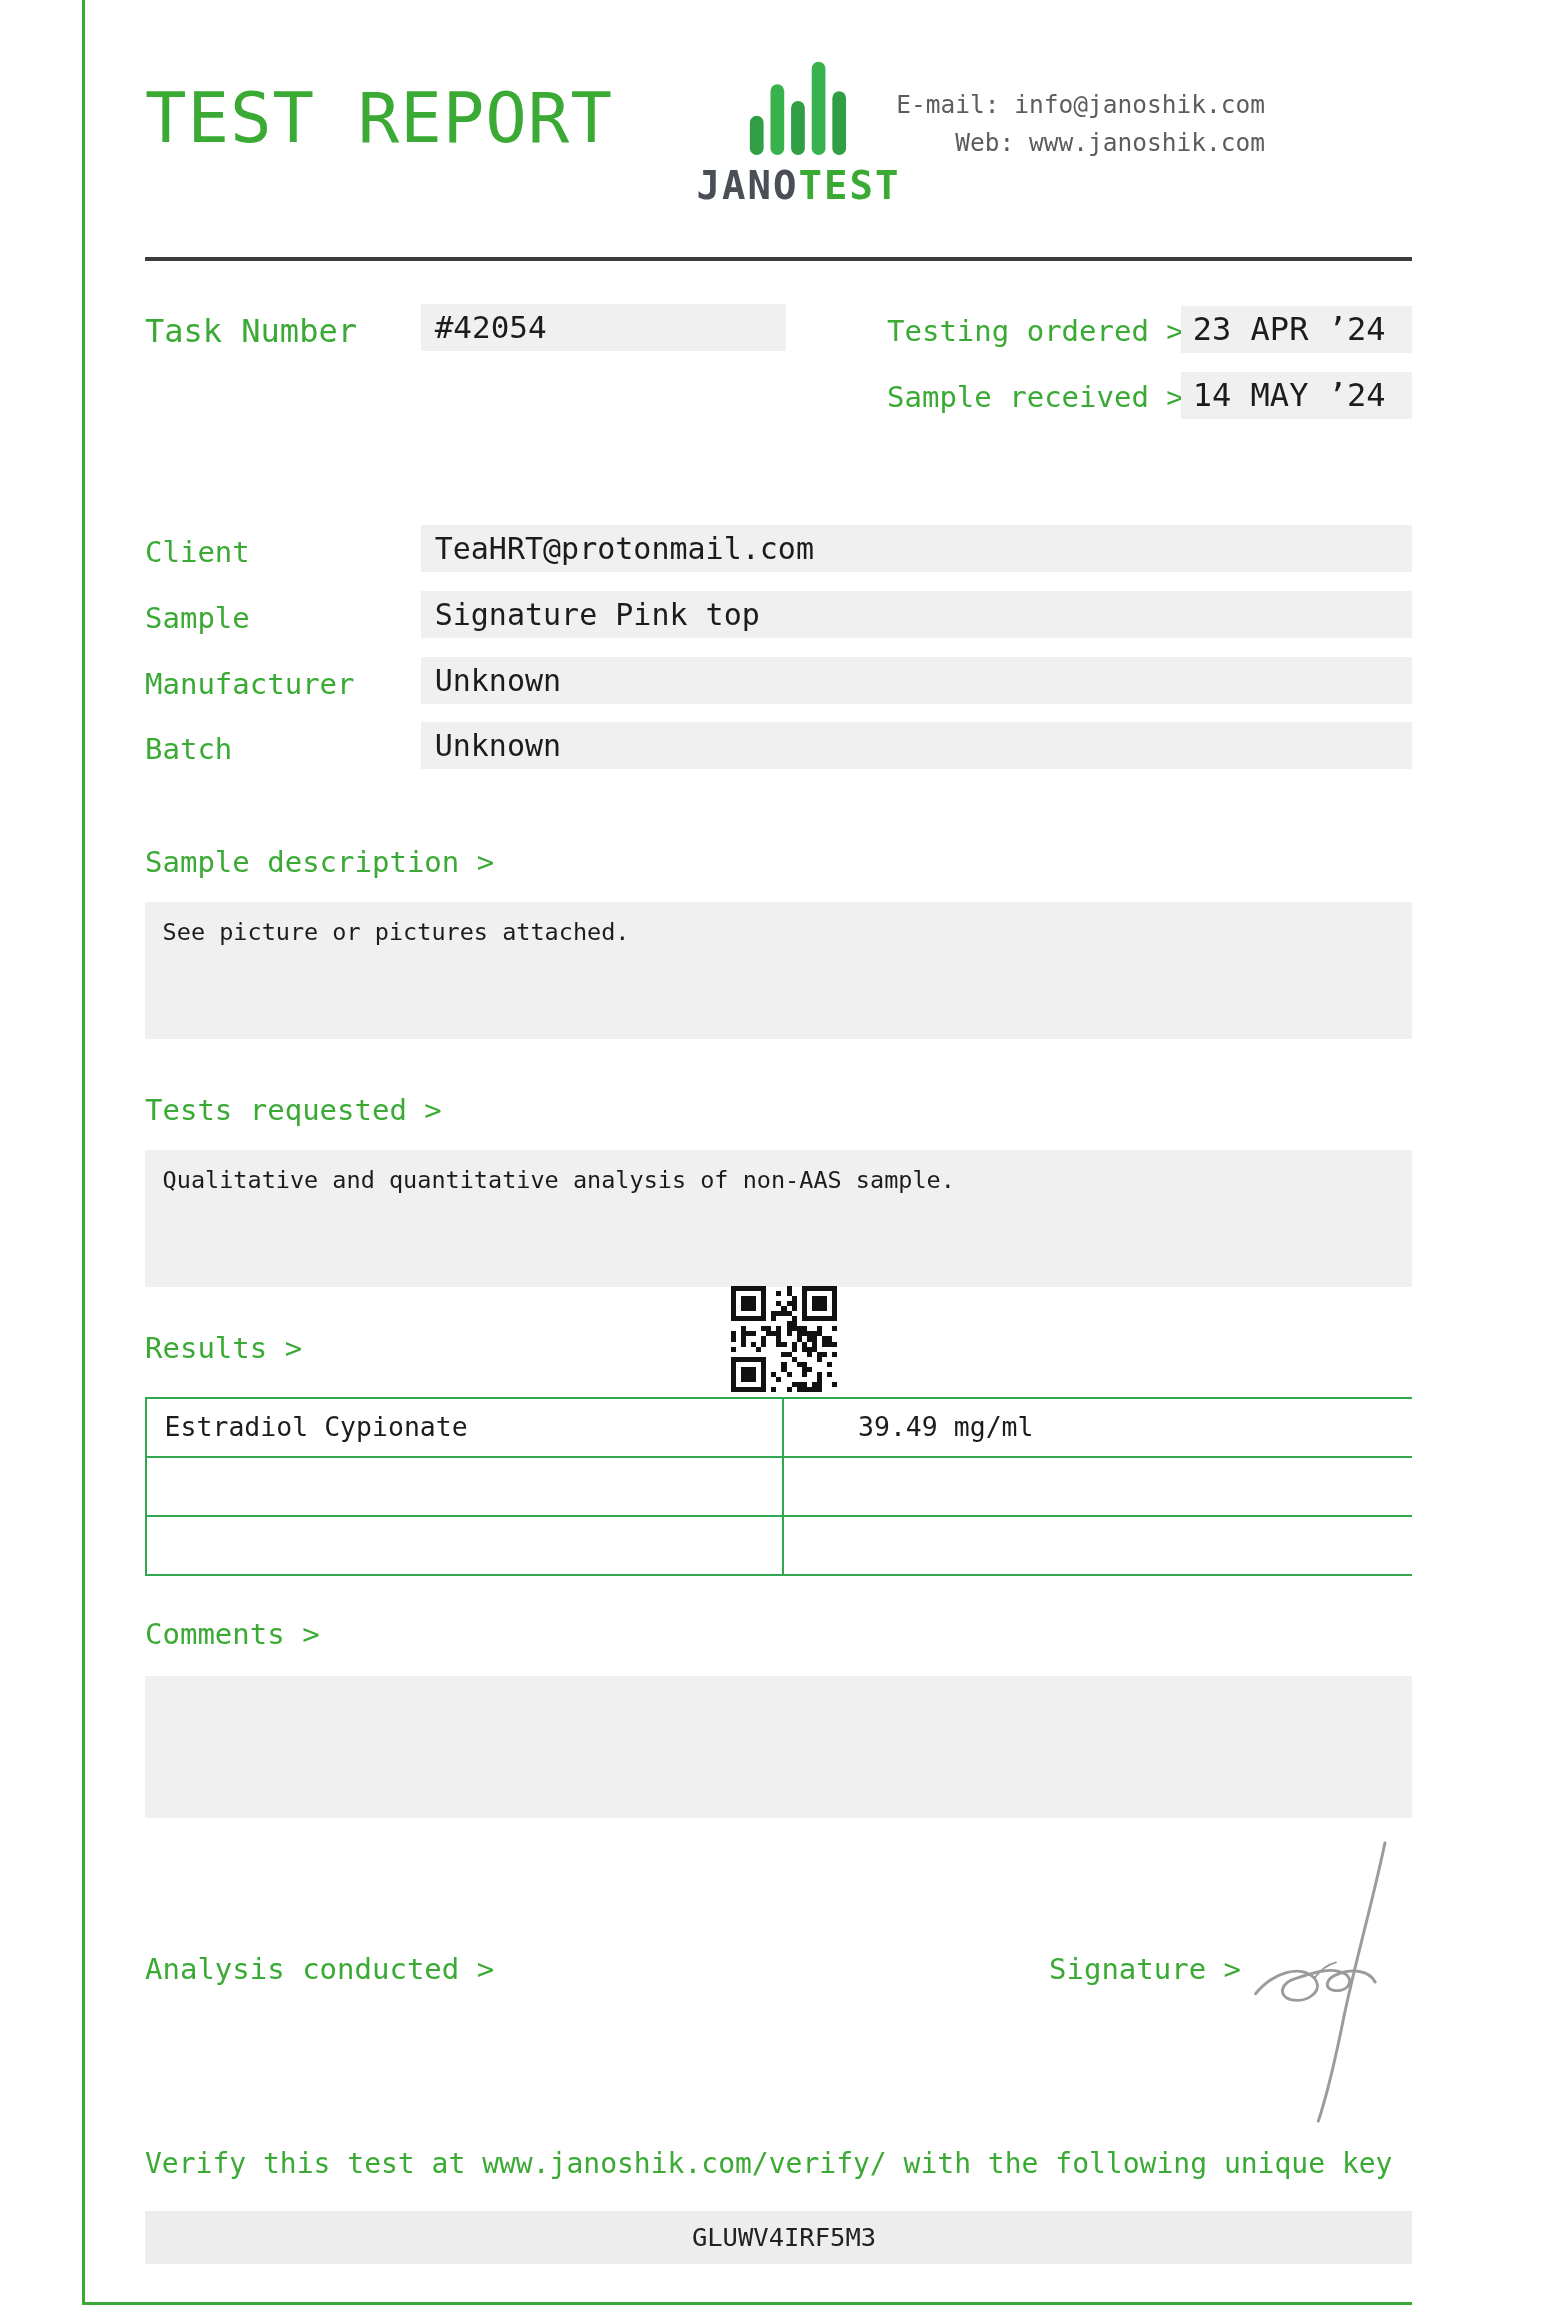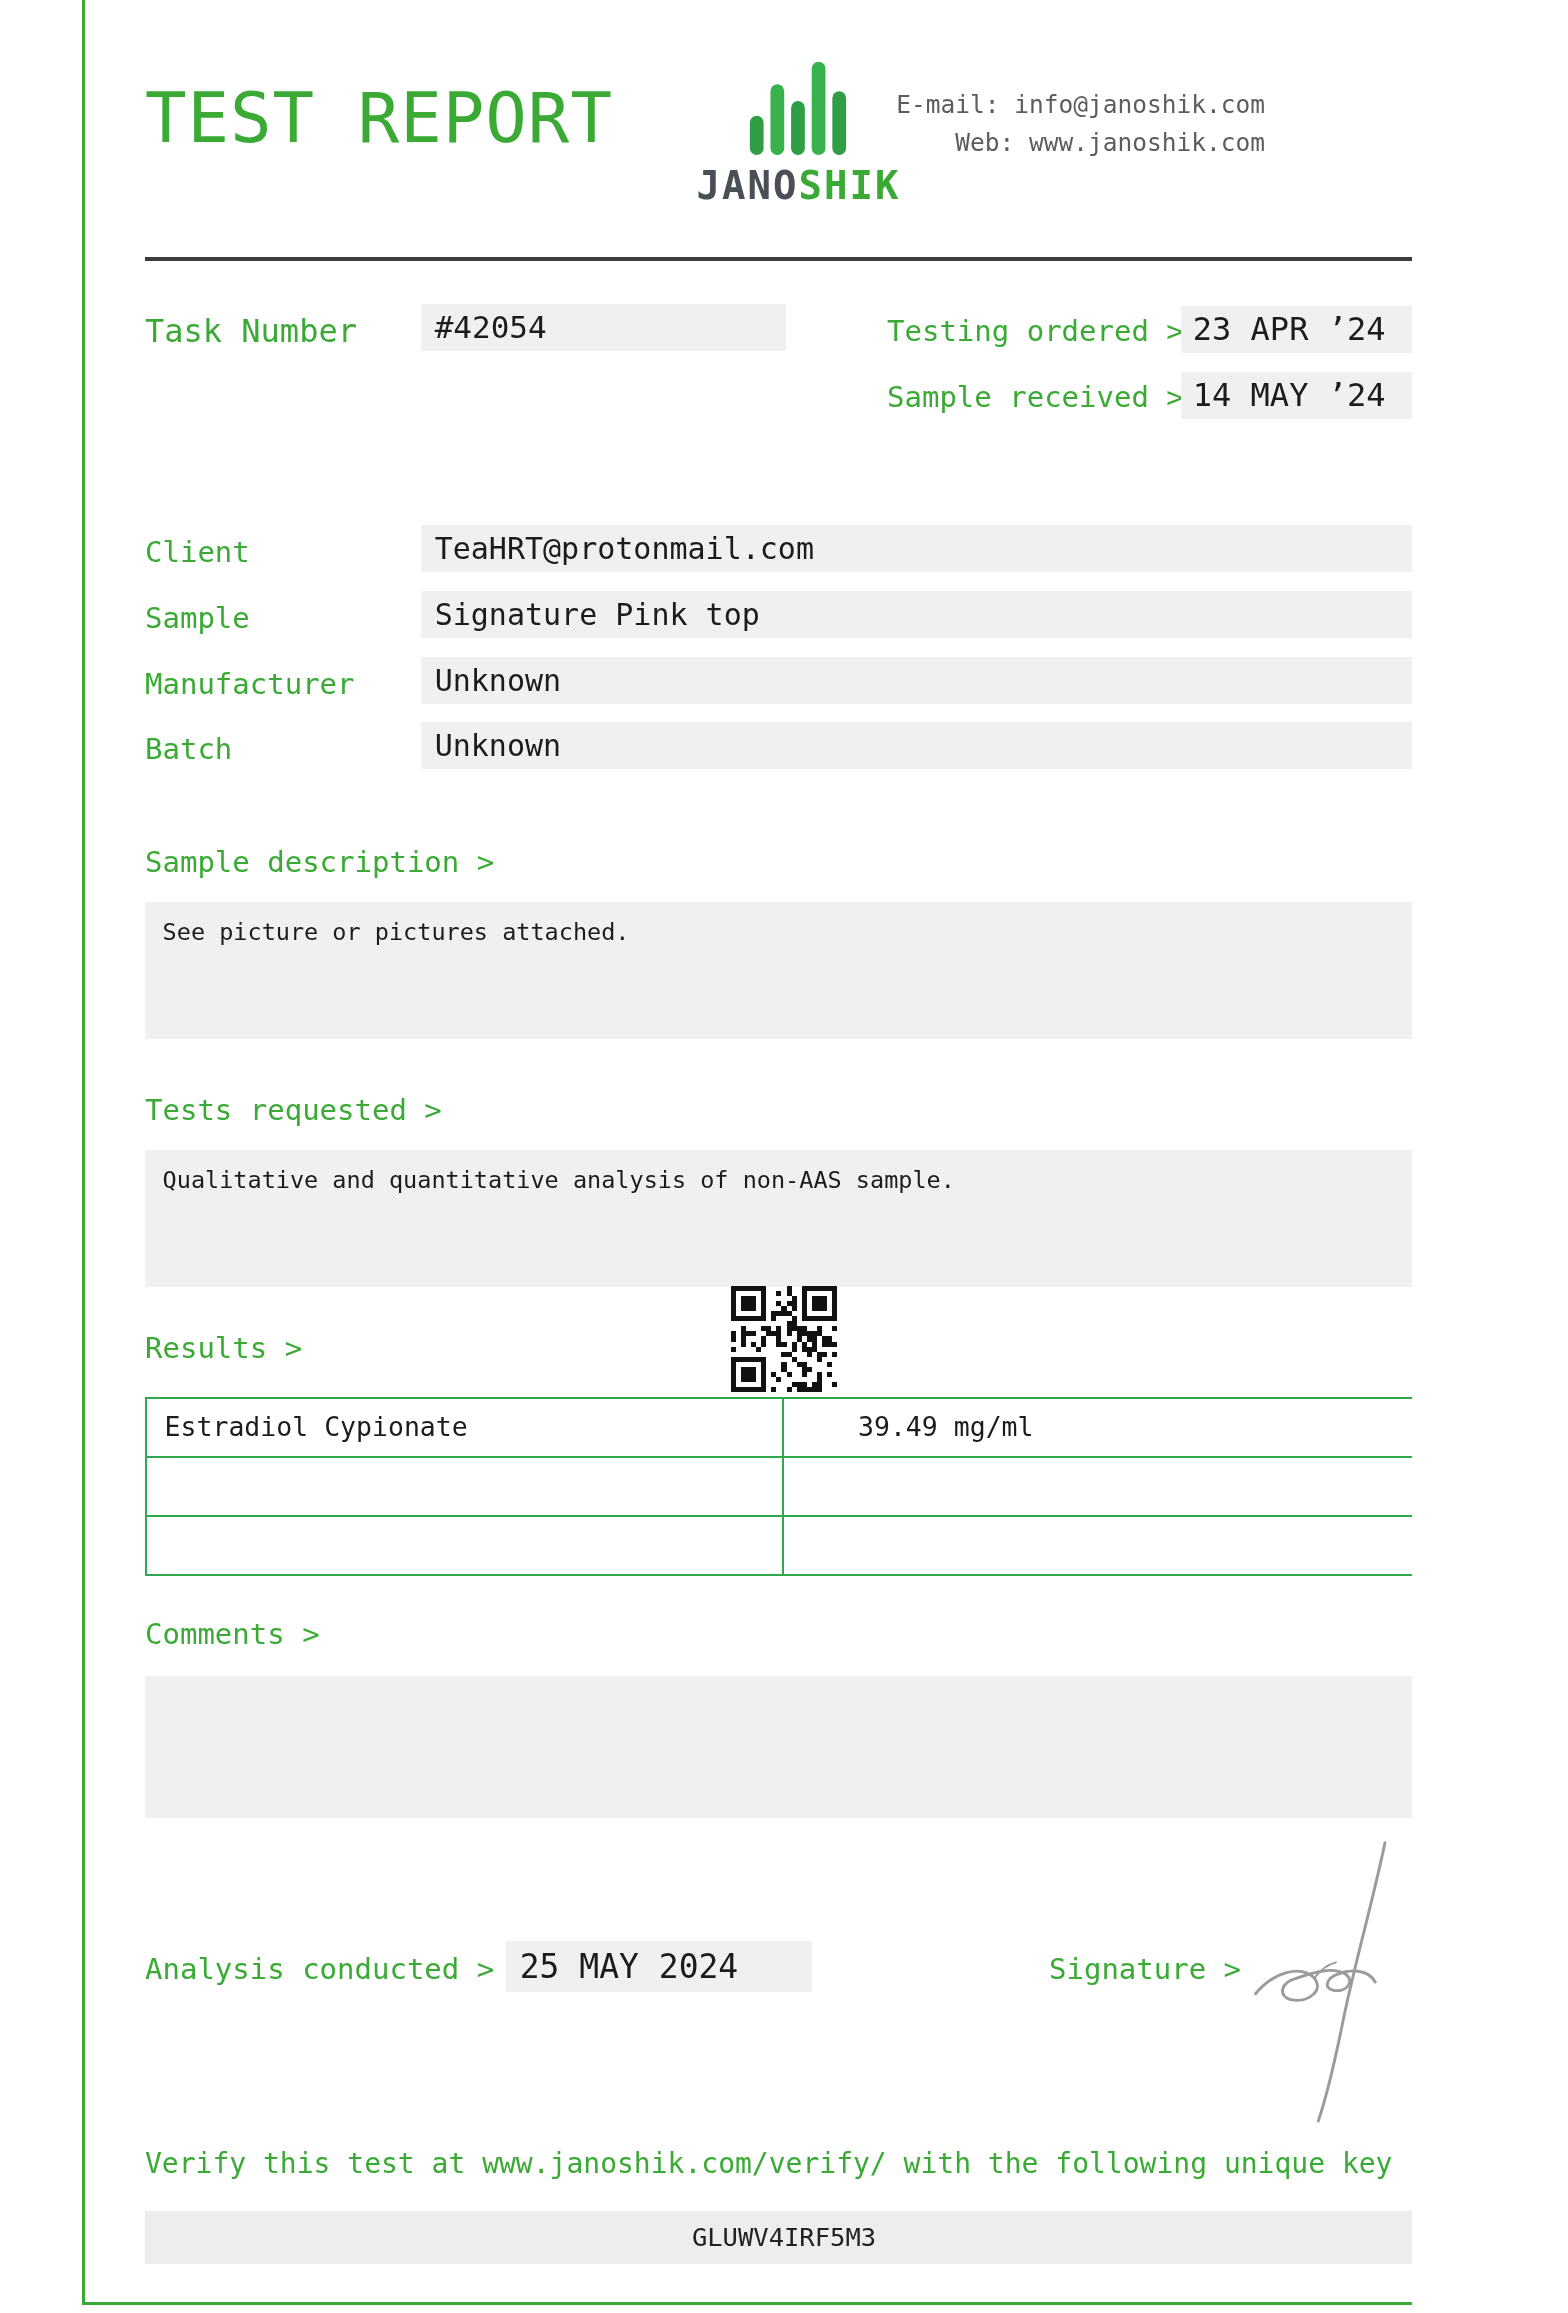--- a/index.html
+++ b/index.html
@@ -77,21 +77,21 @@
   <div class="title">TEST REPORT</div>
 
   <svg class="logo-icon" viewBox="0 0 110 115" aria-hidden="true">
     <rect x="8" y="70" width="14" height="40" rx="7" fill="#2f9e44"></rect>
     <rect x="29" y="38" width="14" height="72" rx="7" fill="#37b24d"></rect>
     <rect x="50" y="55" width="14" height="55" rx="7" fill="#2f9e44"></rect>
     <rect x="71" y="15" width="14" height="95" rx="7" fill="#37b24d"></rect>
     <rect x="92" y="45" width="14" height="65" rx="7" fill="#2f9e44"></rect>
   </svg>
   <div class="logo-text">
-    <span class="jano">JANO</span><span class="shik">SHIK</span>
+    <span class="jano">JANO</span><span class="shik">TEST</span>
   </div>
 
   <div class="contact">
     <div>
       <span>E-mail:</span>
       <span>info@janoshik.com</span>
     </div>
     <div>
       <span>Web:</span>
       <span>www.janoshik.com</span>
@@ -347,21 +347,20 @@
     <div class="tr">
       <div class="td name"></div>
       <div class="td val"></div>
     </div>
   </div>
 
   <div class="glabel sec-h comments-h">Comments &gt;</div>
   <div class="sec-box comments-box"></div>
 
   <div class="glabel analysis-label">Analysis conducted &gt;</div>
-  <div class="gbox analysis-box">25 MAY 2024</div>
 
   <div class="glabel signature-label">Signature &gt;</div>
   <svg class="signature" viewBox="0 0 210 300" fill="none" stroke="#9b9b9b" stroke-width="3" stroke-linecap="round">
     <path d="M158 8 C146 66 128 128 116 186 C108 226 100 262 90 292"></path>
     <path d="M26 162 C44 140 72 132 86 146 C96 158 80 172 62 168 C48 164 52 150 68 146 C86 140 104 134 118 142 C128 150 118 162 104 158 C96 156 98 146 110 142 C124 136 142 138 148 150"></path>
     <path d="M86 146 C92 138 100 132 108 130" stroke-width="2"></path>
   </svg>
 
   <div class="verify-line">Verify this test at www.janoshik.com/verify/ with the following unique key</div>
   <div class="key-box">GLUWV4IRF5M3</div>

